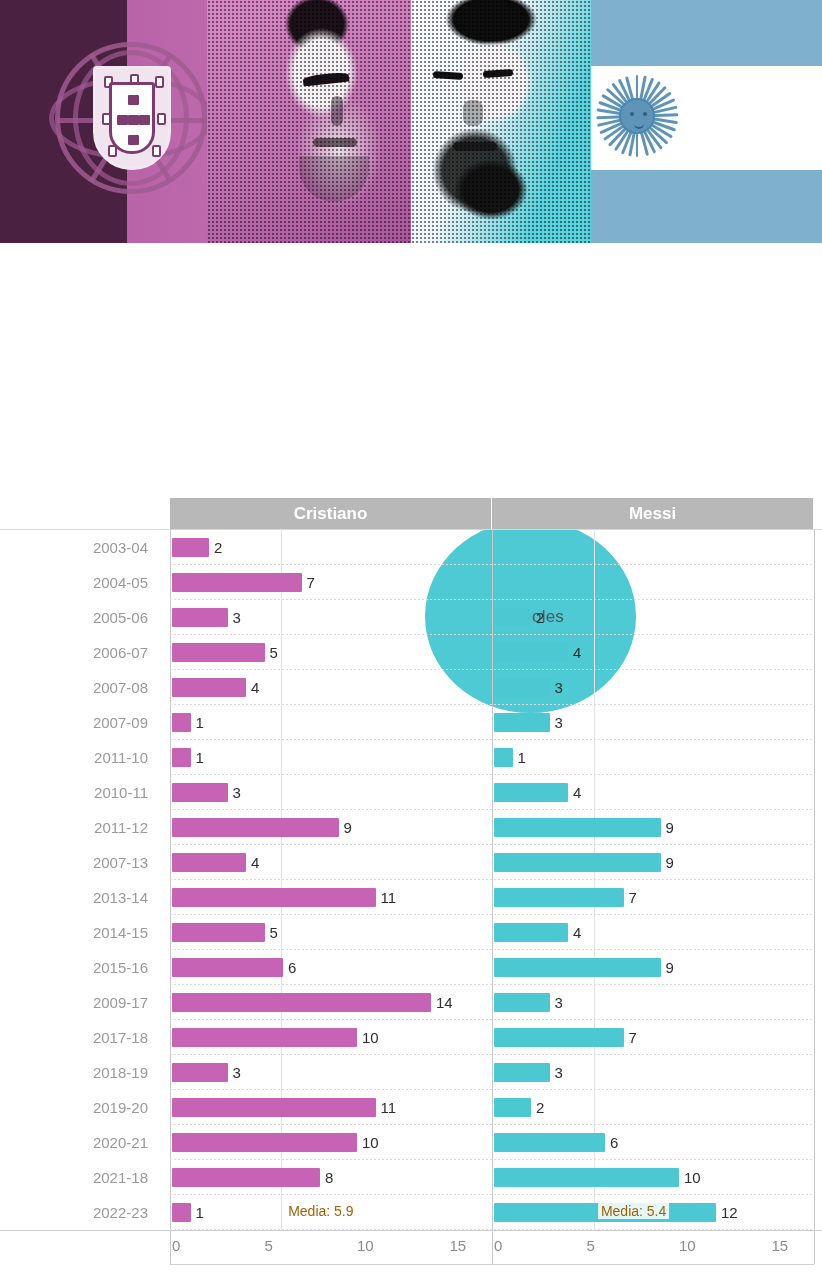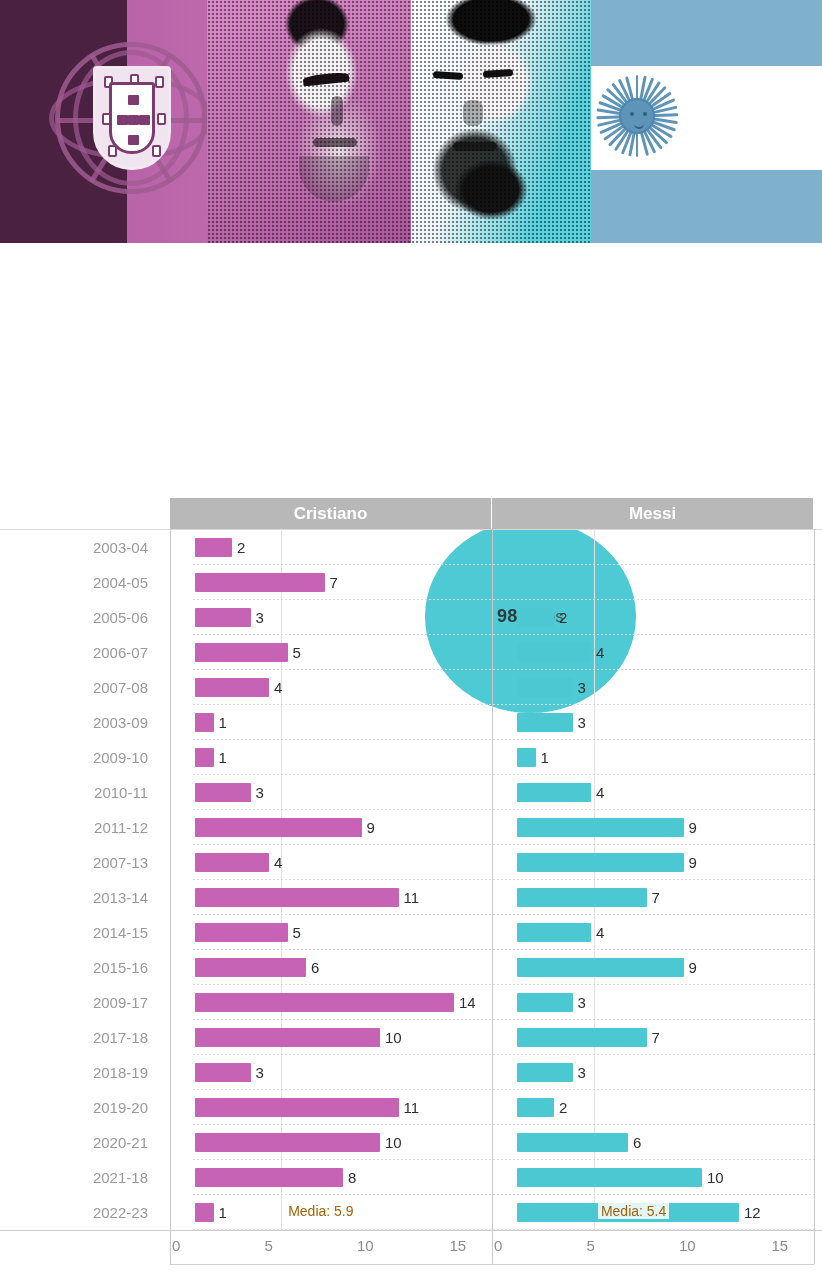--- a/index.html
+++ b/index.html
@@ -94,21 +94,21 @@
   .hdr-m{left:492px;width:322px;}
 
   .topline{position:absolute;left:0;top:31px;width:822px;height:1px;background:#d9d9d9;}
   .botline{position:absolute;left:0;top:732px;width:822px;height:1px;background:#cfcfcf;}
   .axisbot{position:absolute;left:170px;top:766px;width:644px;height:1px;background:#cfcfcf;}
 
   .vdiv{position:absolute;top:31px;width:1px;height:735px;background:#c8c8c8;}
   .vd-1{left:170px;} .vd-2{left:492px;} .vd-3{left:814px;}
 
   .rows{position:absolute;left:0;top:32px;width:822px;}
-  .row{position:relative;height:35px;margin-left:23px;}
+  .row{position:relative;height:35px;}
   .row .rowline{position:absolute;left:170px;right:8px;bottom:0;height:1px;
      background:repeating-linear-gradient(to right,#dcdcdc 0 2px,transparent 2px 4px);}
   .yr{position:absolute;right:674px;top:9px;font-size:15px;color:#9a9a9a;white-space:nowrap;}
 
   .bar{position:absolute;height:19px;top:8px;border-radius:1px;}
   .bar.c{background:#c763b4;left:172px;}
   .bar.m{background:#4cc8d2;left:494px;}
   .val{position:absolute;top:8px;font-size:15px;color:#2f2f2f;line-height:19px;}
 
   
@@ -246,29 +246,29 @@
         </div>
         <div class="row">
           <div class="yr">2007-08</div>
           <div class="rowline"></div>
           <div class="bar c" style="width: 74px;"></div>
           <div class="val" style="left: 251px;">4</div>
           <div class="bar m" style="width: 55.5px;"></div>
           <div class="val" style="left: 554.5px;">3</div>
         </div>
         <div class="row">
-          <div class="yr">2003-09</div>
+          <div class="yr">2007-09</div>
           <div class="rowline"></div>
           <div class="bar c" style="width: 18.5px;"></div>
           <div class="val" style="left: 195.5px;">1</div>
           <div class="bar m" style="width: 55.5px;"></div>
           <div class="val" style="left: 554.5px;">3</div>
         </div>
         <div class="row">
-          <div class="yr">2009-10</div>
+          <div class="yr">2011-10</div>
           <div class="rowline"></div>
           <div class="bar c" style="width: 18.5px;"></div>
           <div class="val" style="left: 195.5px;">1</div>
           <div class="bar m" style="width: 18.5px;"></div>
           <div class="val" style="left: 517.5px;">1</div>
         </div>
         <div class="row">
           <div class="yr">2010-11</div>
           <div class="rowline"></div>
           <div class="bar c" style="width: 55.5px;"></div>

